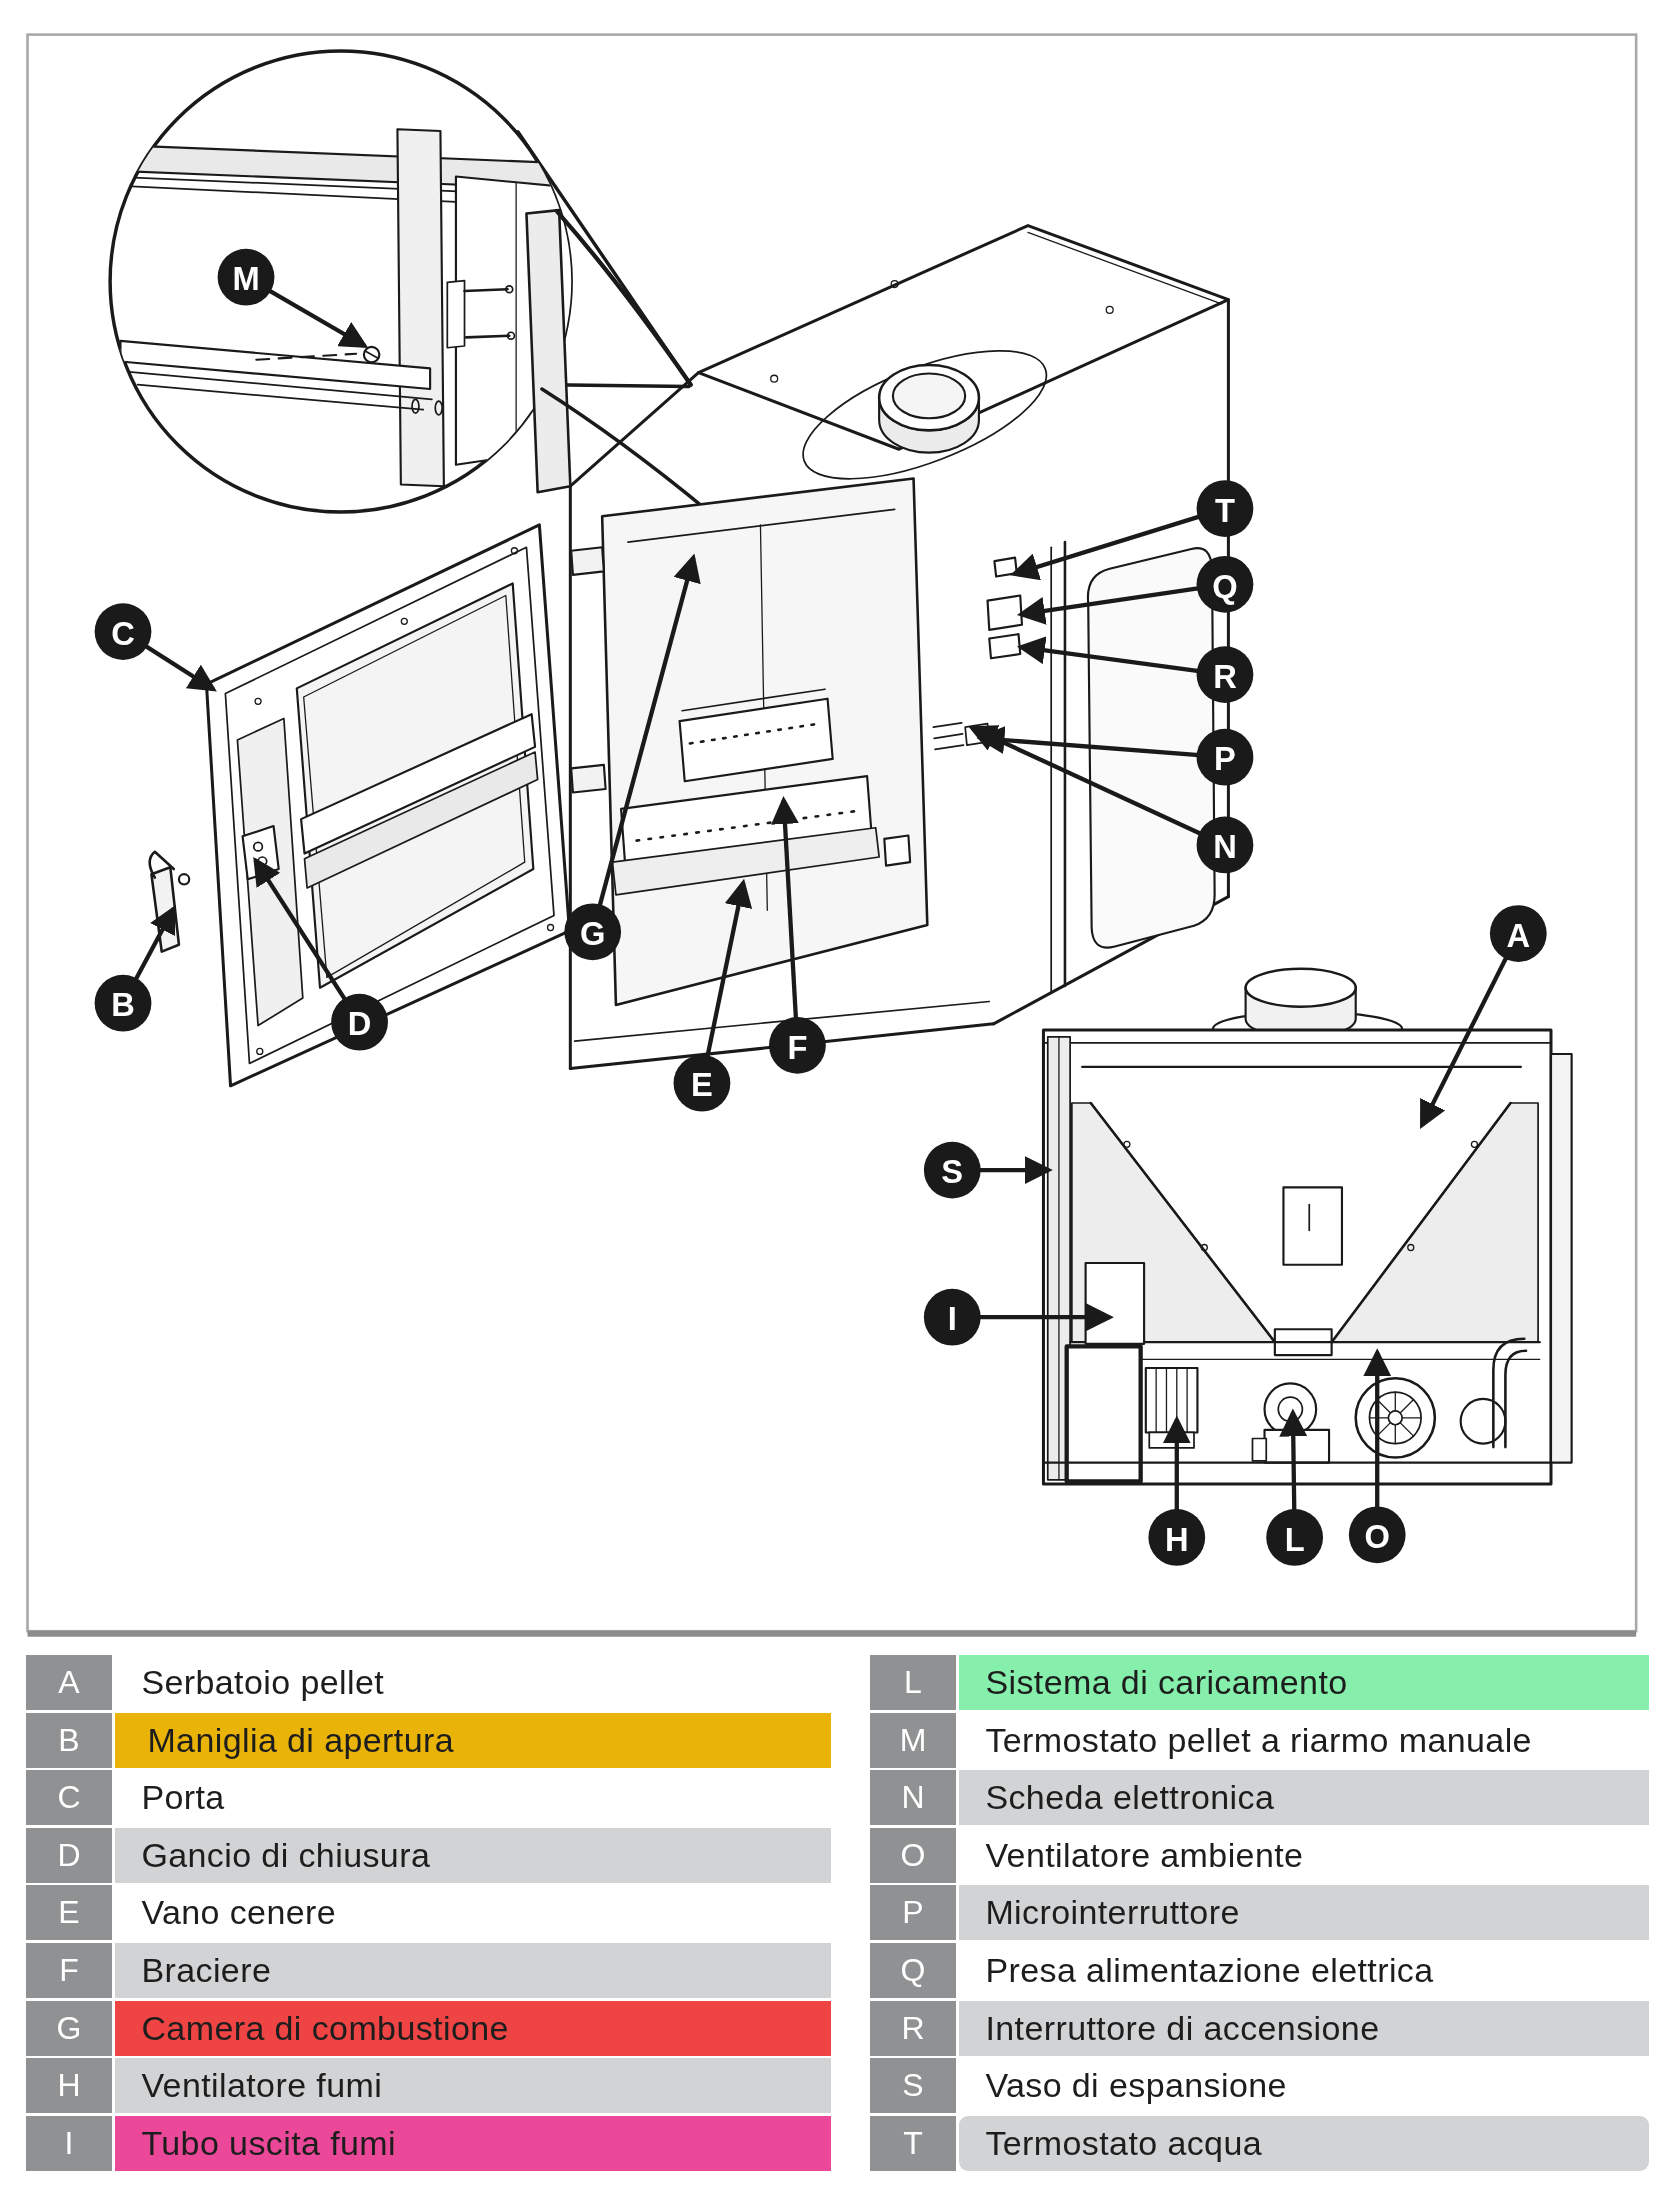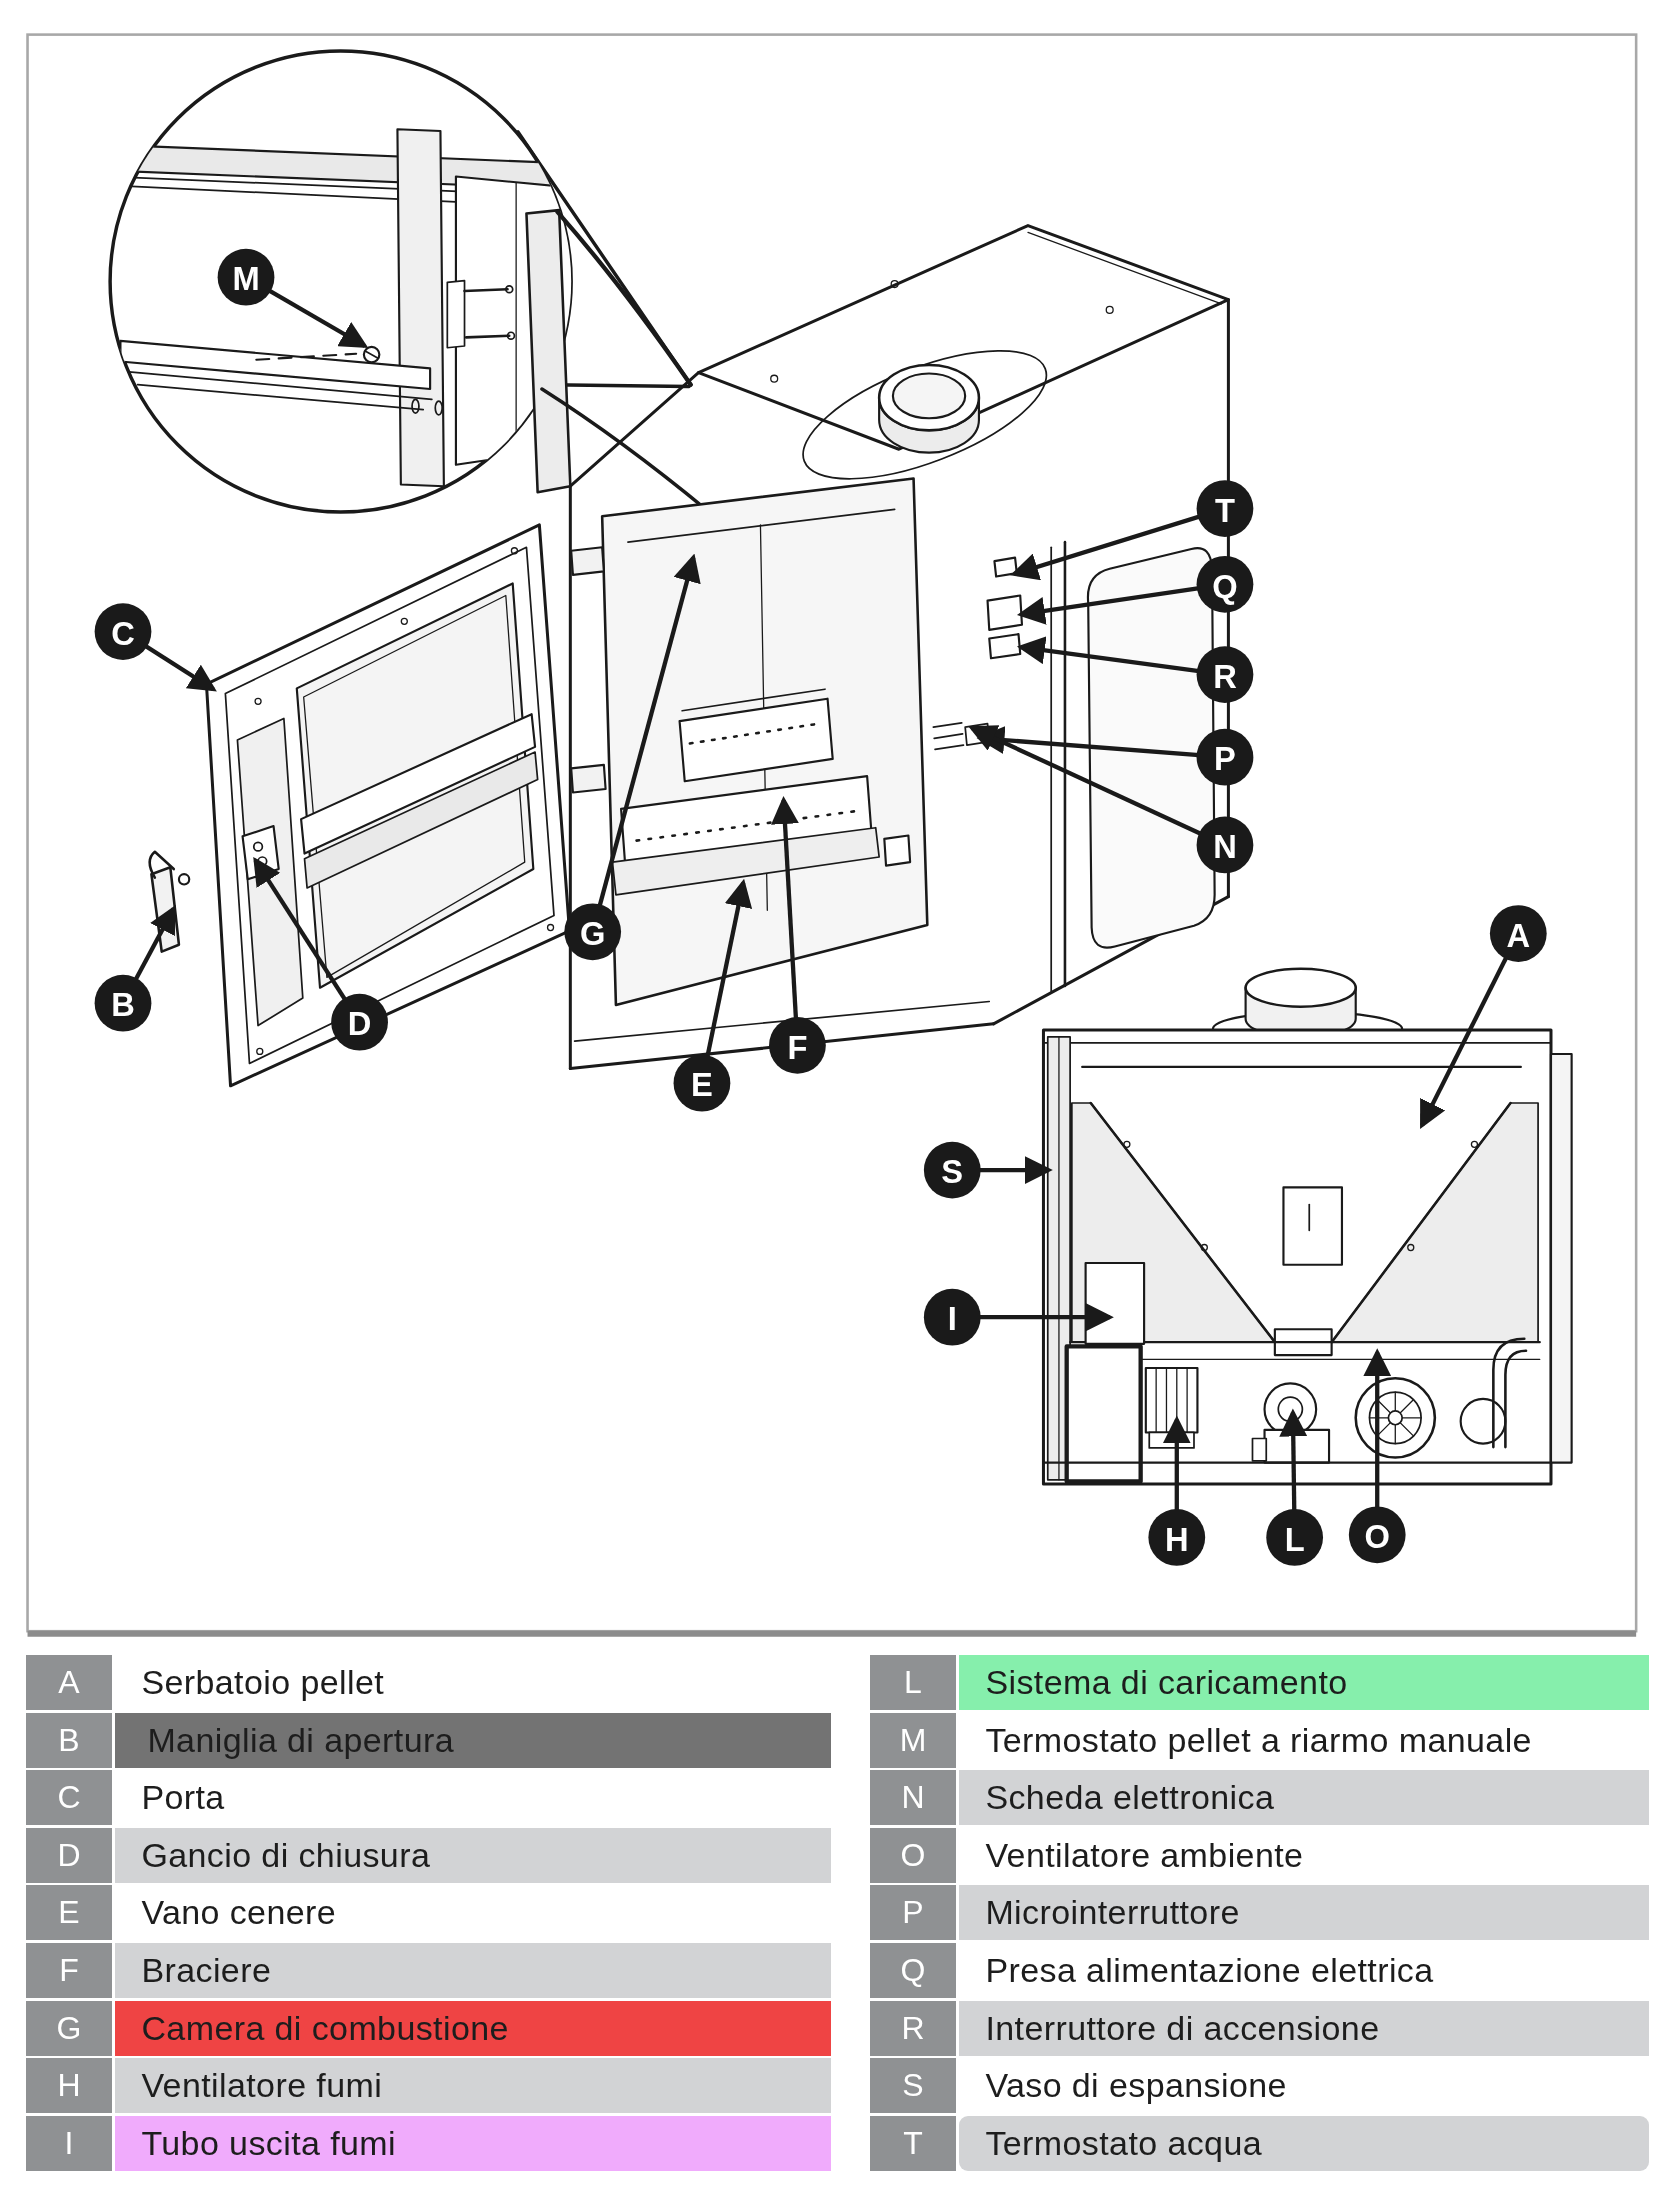--- a/index.html
+++ b/index.html
@@ -296,21 +296,21 @@
       </g>
 </svg>
 
 <div class="legend" id="legend-left">
       <div class="leg-row">
         <div class="leg-key" style="background: rgb(143, 145, 147);">A</div>
         <div class="leg-label" style="background: rgb(255, 255, 255);">Serbatoio pellet</div>
       </div>
       <div class="leg-row">
         <div class="leg-key" style="background: rgb(143, 145, 147);">B</div>
-        <div class="leg-label" style="background: #737373; padding-left: 32px;">Maniglia di apertura</div>
+        <div class="leg-label" style="background: #eab308; padding-left: 32px;">Maniglia di apertura</div>
       </div>
       <div class="leg-row">
         <div class="leg-key" style="background: rgb(143, 145, 147);">C</div>
         <div class="leg-label" style="background: rgb(255, 255, 255);">Porta</div>
       </div>
       <div class="leg-row">
         <div class="leg-key" style="background: rgb(143, 145, 147);">D</div>
         <div class="leg-label" style="background: rgb(210, 211, 213);">Gancio di chiusura</div>
       </div>
       <div class="leg-row">
@@ -324,21 +324,21 @@
       <div class="leg-row">
         <div class="leg-key" style="background: rgb(143, 145, 147);">G</div>
         <div class="leg-label" style="background: #ef4444;">Camera di combustione</div>
       </div>
       <div class="leg-row">
         <div class="leg-key" style="background: rgb(143, 145, 147);">H</div>
         <div class="leg-label" style="background: rgb(210, 211, 213);">Ventilatore fumi</div>
       </div>
       <div class="leg-row">
         <div class="leg-key" style="background: rgb(143, 145, 147);">I</div>
-        <div class="leg-label" style="background: #f0abfc;">Tubo uscita fumi</div>
+        <div class="leg-label" style="background: #ec4899;">Tubo uscita fumi</div>
       </div>
     </div>
 <div class="legend" id="legend-right">
       <div class="leg-row">
         <div class="leg-key" style="background: rgb(143, 145, 147);">L</div>
         <div class="leg-label" style="background: #86efac;">Sistema di caricamento</div>
       </div>
       <div class="leg-row">
         <div class="leg-key" style="background: rgb(143, 145, 147);">M</div>
         <div class="leg-label" style="background: rgb(255, 255, 255);">Termostato pellet a riarmo manuale</div>

